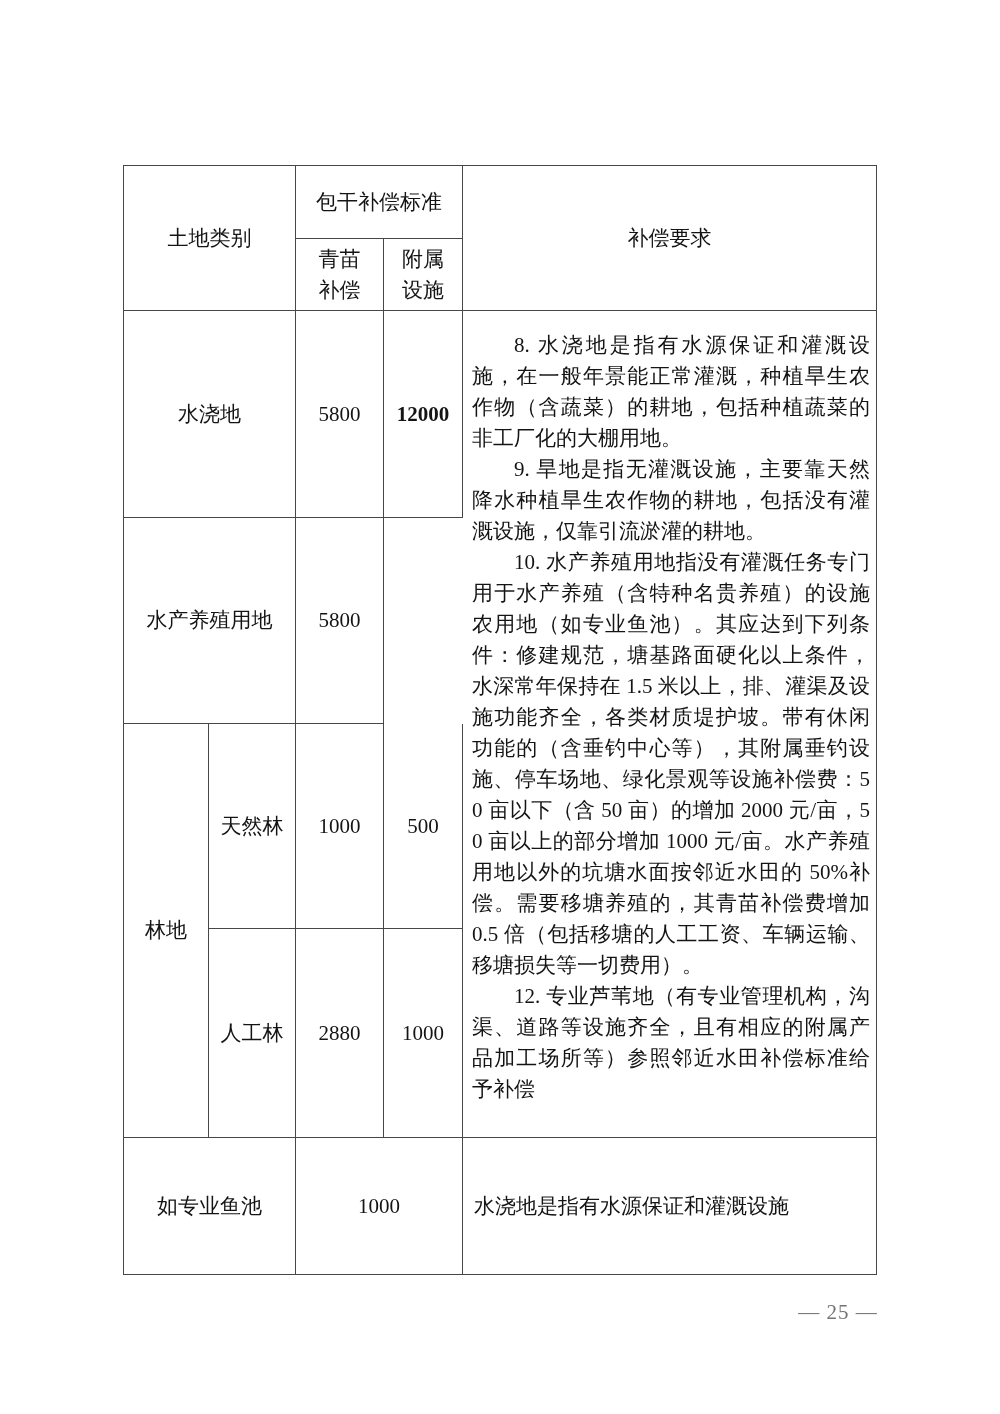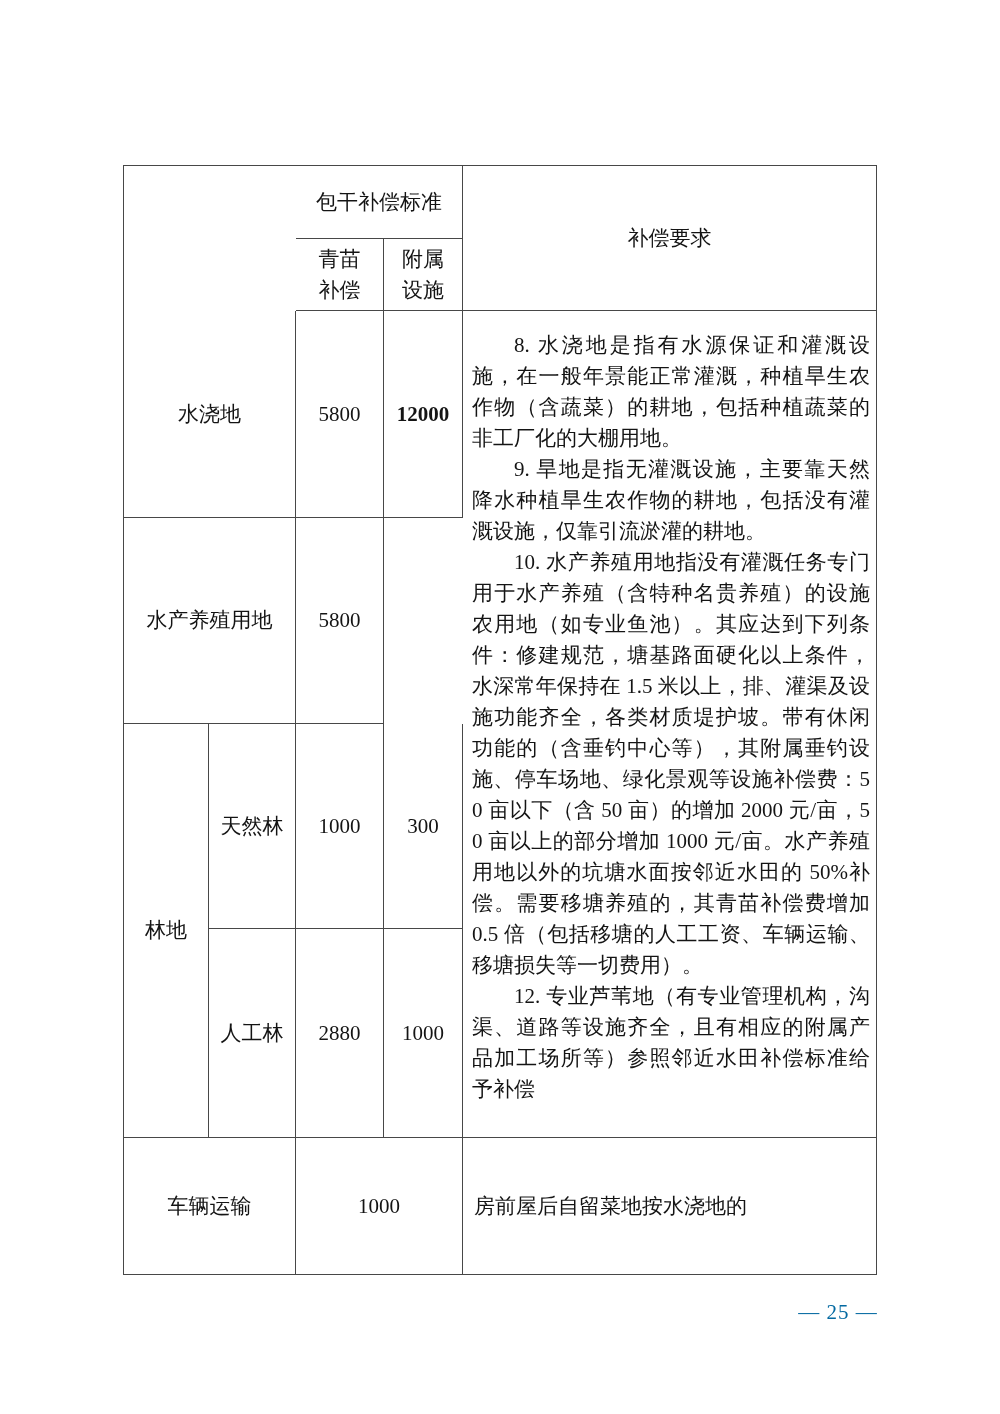--- a/index.html
+++ b/index.html
@@ -91,31 +91,32 @@
     padding-left: 11px;
     padding-right: 8px;
   }
   .page-number {
     position: absolute;
     left: 788px;
     top: 1300px;
     width: 100px;
     text-align: center;
     font-size: 21px;
-    color: #0369a1;
+    color: #737373;
     letter-spacing: 1px;
   }
 </style>
 </head>
 <body>
 
 <div class="page">
 
   <div class="comp-table">
 
+    <div class="cell c-landcat">土地类别</div>
 
     <div class="cell c-pkg">包干补偿标准</div>
 
     <div class="cell c-reqhead no-r">补偿要求</div>
 
     <div class="cell c-seedhead stack">青苗
 补偿</div>
 
     <div class="cell c-fachead stack">附属
 设施</div>
@@ -131,27 +132,27 @@
       <p class="req-para">12. 专业芦苇地（有专业管理机构，沟渠、道路等设施齐全，且有相应的附属产品加工场所等）参照邻近水田补偿标准给予补偿</p>
     </div>
 
     <div class="cell c-r2label">水产养殖用地</div>
     <div class="cell c-r2seed">5800</div>
 
     <div class="cell c-forest">林地</div>
 
     <div class="cell c-natlabel">天然林</div>
     <div class="cell c-natseed">1000</div>
-    <div class="cell c-natfac">300</div>
+    <div class="cell c-natfac">500</div>
 
     <div class="cell c-plalabel">人工林</div>
     <div class="cell c-plaseed">2880</div>
     <div class="cell c-plafac">1000</div>
 
-    <div class="cell c-unlabel no-b">车辆运输</div>
+    <div class="cell c-unlabel no-b">如专业鱼池</div>
     <div class="cell c-unval no-b">1000</div>
-    <div class="cell c-unreq no-b no-r">房前屋后自留菜地按水浇地的</div>
+    <div class="cell c-unreq no-b no-r">水浇地是指有水源保证和灌溉设施</div>
 
   </div>
 
   <div class="page-number">— 25 —</div>
 
 </div>
 
 </body></html>

